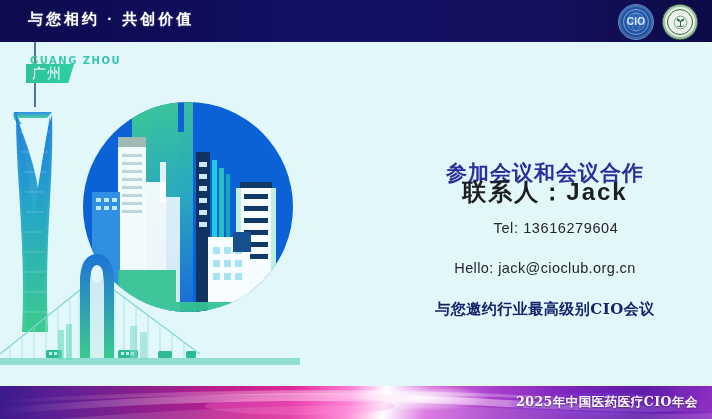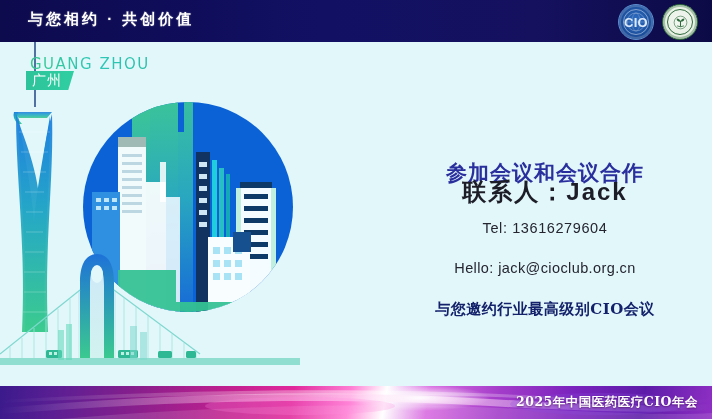--- a/index.html
+++ b/index.html
@@ -57,21 +57,21 @@
   }
   .logo-cio .ring {
     position: absolute;
     inset: 4px;
     border-radius: 50%;
     border: 1px solid rgba(255,255,255,.45);
   }
   .logo-cio .txt {
     position: relative;
     color: #dce9fb;
-    font-size: 13px;
+    font-size: 10px;
     font-weight: bold;
     letter-spacing: .3px;
     line-height: 1;
   }
   .logo-green {
     background: radial-gradient(circle at 50% 45%, #f3f7f1 0%, #e9f1e6 55%, #cfe0c9 100%);
     border: 1px solid #2d6b3c;
     box-shadow: inset 0 0 0 2px rgba(45,107,60,.35);
   }
   .logo-green .ring {
@@ -94,22 +94,22 @@
   }
 
   
   .hello-block {
     position: absolute;
     left: 30px; top: 55px;
     z-index: 12;
   }
   .guangzhou {
     font-family: "DejaVu Sans", sans-serif;
-    font-size: 15px;
-    font-weight: normal;
+    font-size: 10px;
+    font-weight: bold;
     letter-spacing: 1.5px;
     background: linear-gradient(90deg, #36c98f 0%, #2fc7b8 55%, #2bbfa8 100%);
     -webkit-background-clip: text;
     background-clip: text;
     color: transparent;
     -webkit-text-fill-color: transparent;
   }
   .hello-row {
     display: flex;
     align-items: flex-end;
@@ -167,21 +167,21 @@
     left: 50px; top: 134px;
     width: 270px;
     text-align: center;
     font-size: 24px;
     font-weight: bold;
     letter-spacing: 2px;
     color: #1d1d28;
   }
   .tel {
     position: absolute;
-    left: 50px; top: 178px;
+    left: 61px; top: 178px;
     width: 270px;
     text-align: center;
     font-size: 14.5px;
     letter-spacing: .6px;
     color: #252530;
   }
   .email {
     position: absolute;
     left: 40px; top: 218px;
     width: 290px;

